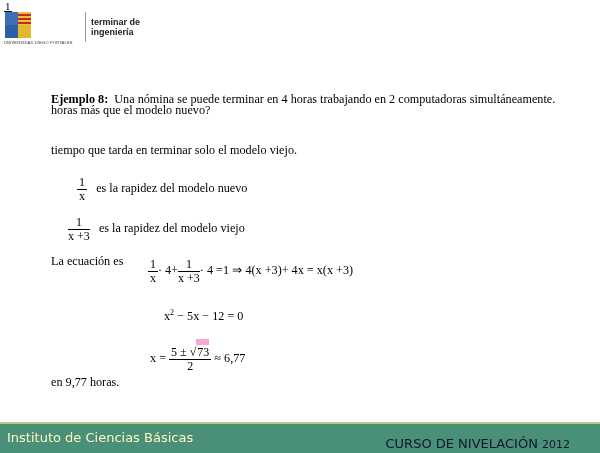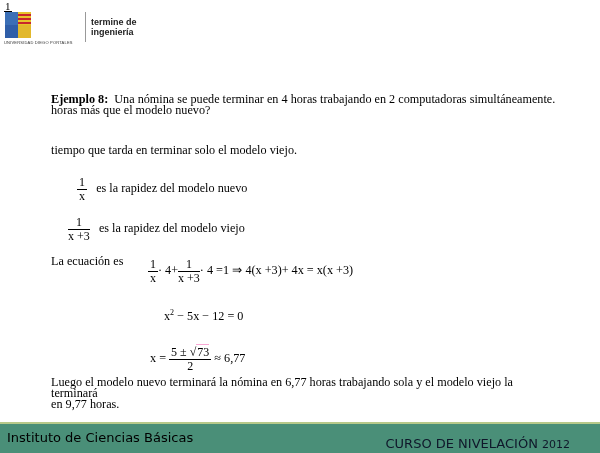--- a/index.html
+++ b/index.html
@@ -21,24 +21,24 @@
   .udp-sub { left:1px; top:32px; font-family:"Liberation Sans", sans-serif; font-size:4px; color:#333; letter-spacing:0.2px; }
   .sep { left:82px; top:4px; width:1px; height:30px; background:#999; }
   .fac { left:88px; top:9px; font-family:"Liberation Sans", sans-serif; font-size:9px; line-height:10px; color:#222; font-weight:bold; }
   
   .para { left:51px; font-size:12.2px; line-height:11px; width:510px; }
   .b { font-weight:bold; }
   .frac { display:inline-block; vertical-align:middle; text-align:center; font-size:12px; line-height:13px; }
   .frac .n { display:block; border-bottom:1px solid #000; padding:0 2px; }
   .frac .d { display:block; }
   .math { font-size:12.2px; }
-  .sqrt { border-top:1px solid #f9a8d4; padding-left:1px;text-align:right; }
+  .sqrt { border-top:6px solid #f9a8d4; padding-left:1px;text-align:right; }
   
   .footer { left:0; top:422px; width:600px; height:31px; background:#4a8f78; border-top:2px solid #b7c98a; }
-  .foot-left { left:7px; top:6px; font-family:"DejaVu Sans", sans-serif; font-size:13px; color:#000000; }
+  .foot-left { left:7px; top:6px; font-family:"DejaVu Sans", sans-serif; font-size:13px; color:#fef9c3; }
   .foot-right { right:30px; top:12px; font-family:"DejaVu Sans", sans-serif; font-size:13px; color:#0f172a; }
   .foot-right .yr { font-size:11px; }
 </style>
 </head>
 <body>
 
 <div class="abs stray">
   <span class="num">1</span>
   <span class="den">x</span>
 </div>
@@ -46,21 +46,21 @@
 <div class="abs logo">
   <div class="abs shield">
     <div class="q1"></div>
       <div class="q2"></div>
       <div class="q3"></div>
       <div class="q4"></div>
   </div>
   <div class="abs udp-sub">UNIVERSIDAD DIEGO PORTALES</div>
   <div class="abs sep"></div>
   <div class="abs fac">
-    <div>termine de</div>
+    <div>terminar de</div>
     <div>ingeniería</div>
   </div>
 </div>
 
 <div class="abs para" style="top:94px;">
   <div><span class="b">Ejemplo 8:</span>&nbsp; <span>Una nómina se puede terminar en 4 horas trabajando en 2 computadoras simultáneamente.</span></div>
   <div>horas más que el modelo nuevo?</div>
 </div>
 
 <div class="abs para" style="top:145px;">
@@ -87,21 +87,20 @@
   <span>x</span><sup style="font-size:8px;">2</sup><span> − 5x − 12 = 0</span>
 </div>
 
 <div class="abs math" style="left:150px; top:346px; white-space:nowrap;">
   <span>x =</span>
   <span class="frac"><span class="n"><span>5 ± </span><span>√</span><span class="sqrt">73</span></span><span class="d">2</span></span>
   <span>≈ 6,77</span>
 </div>
 
 <div class="abs para" style="top:377px;">
-  <div>Luego  el modelo nuevo terminará la nómina en 6,77 horas trabajando sola y el modelo viejo la terminará</div>
   <div>en 9,77 horas.</div>
 </div>
 
 <div class="abs footer">
   <div class="abs foot-left">Instituto de Ciencias Básicas</div>
   <div class="abs foot-right">
     <span>CURSO DE NIVELACIÓN</span>&nbsp;<span class="yr">2012</span>
   </div>
 </div>
 

